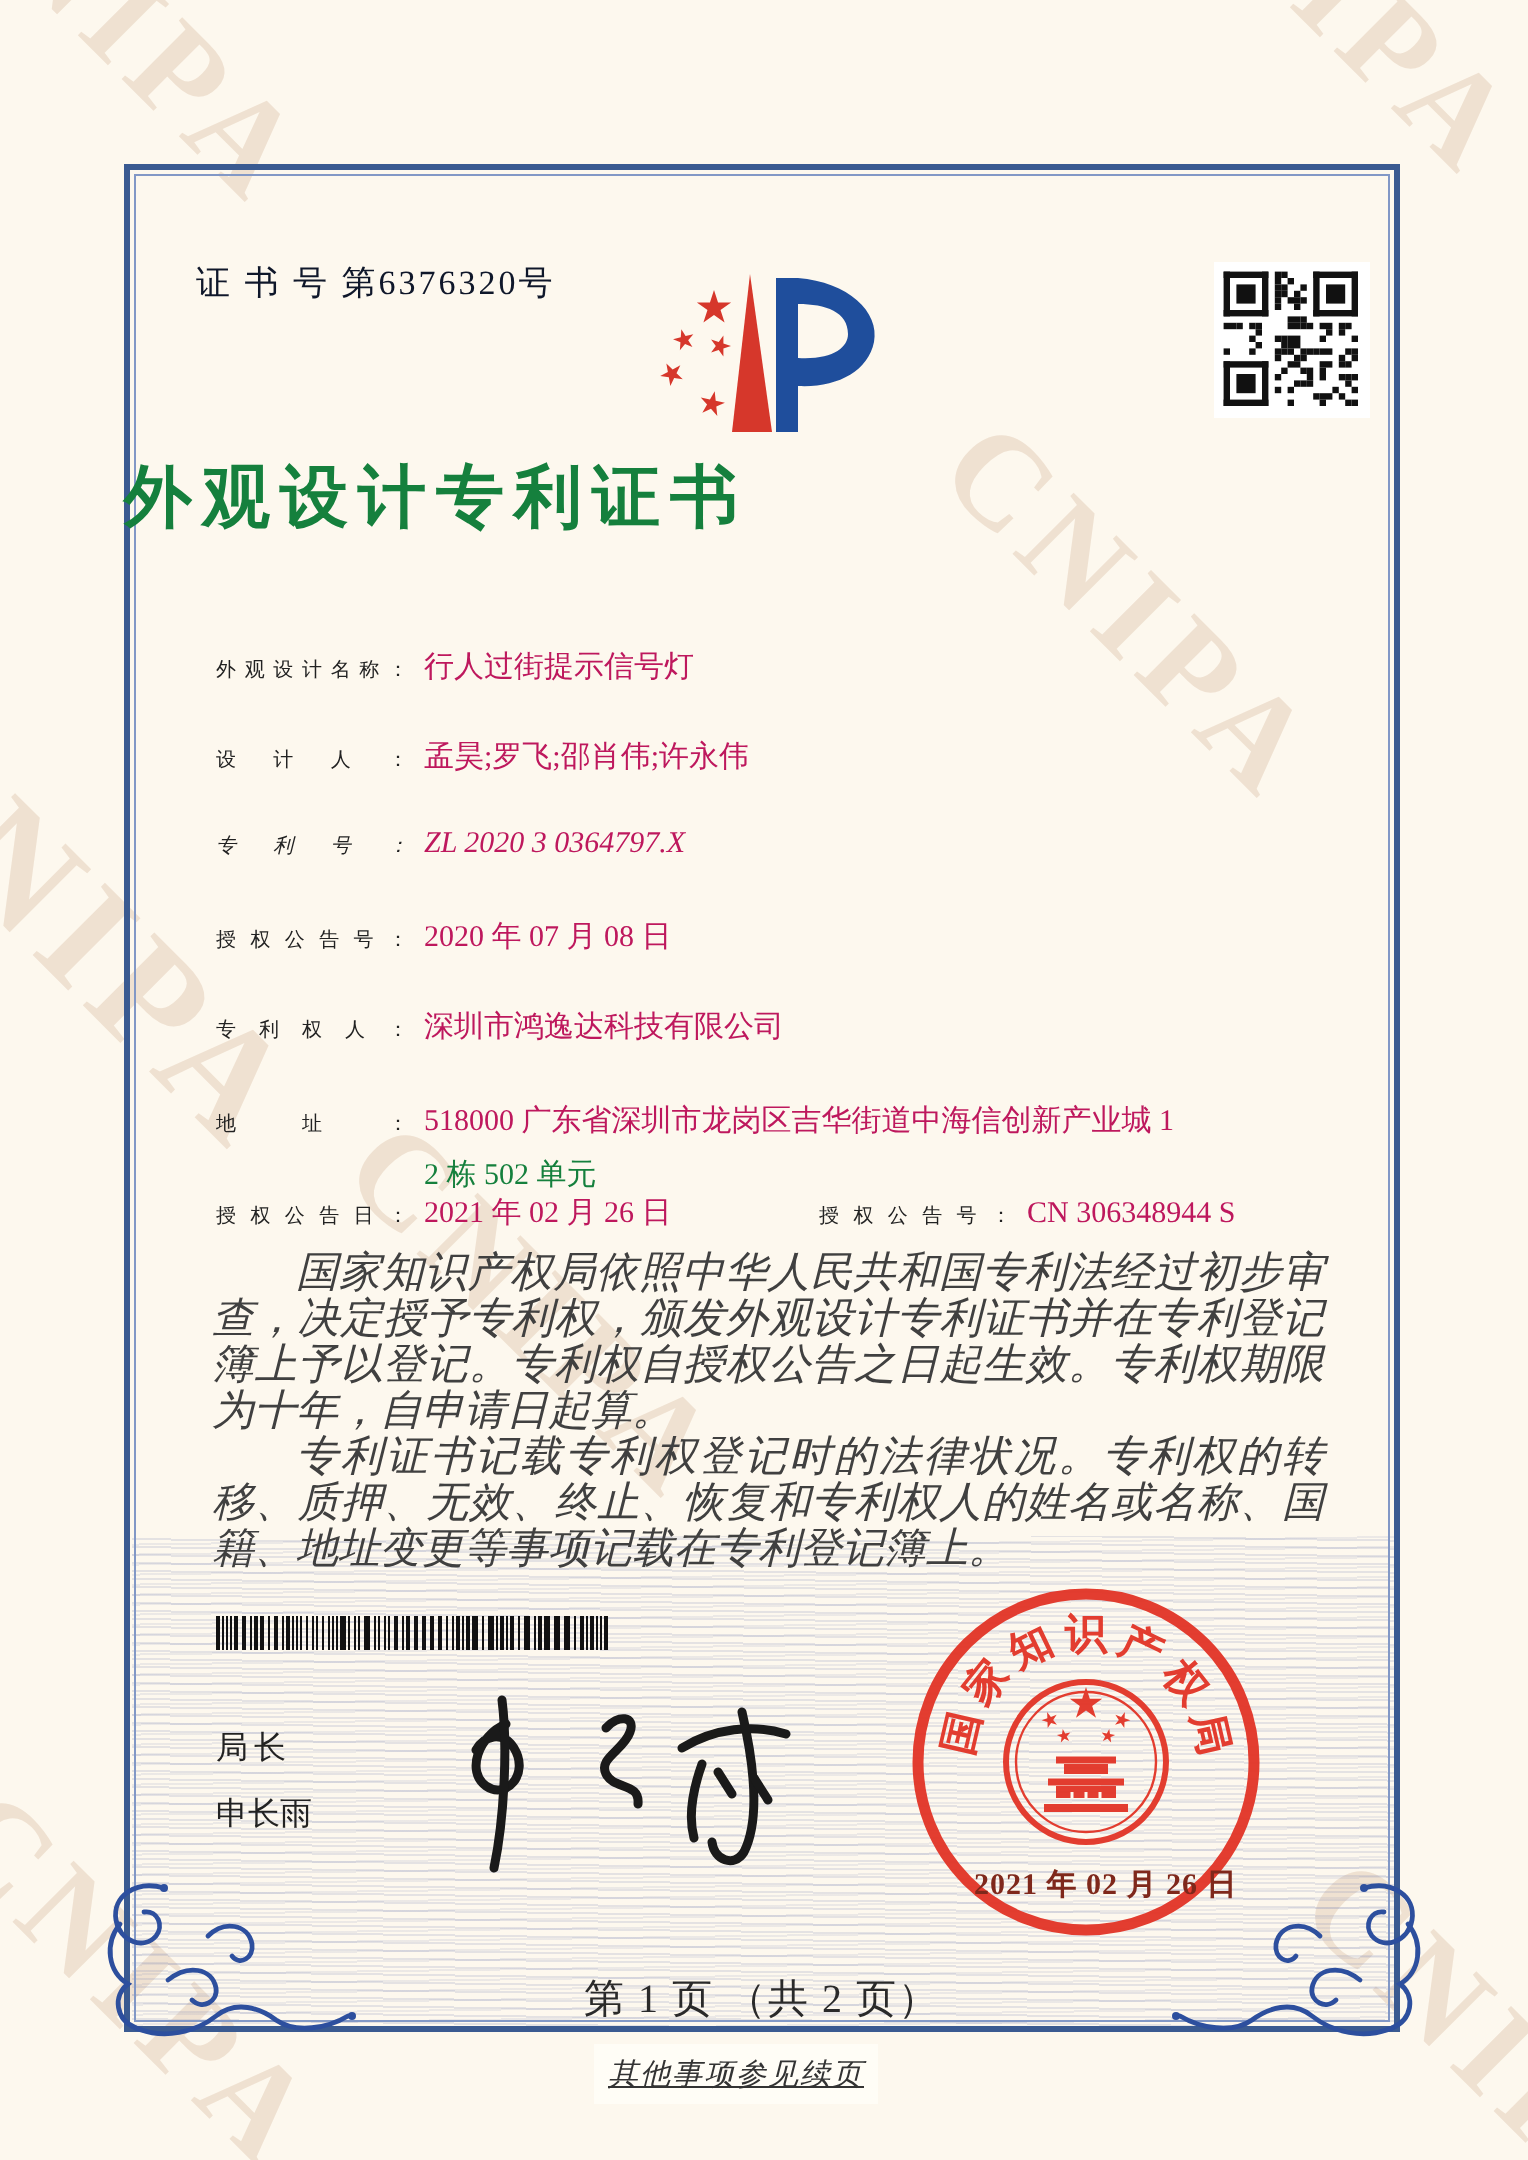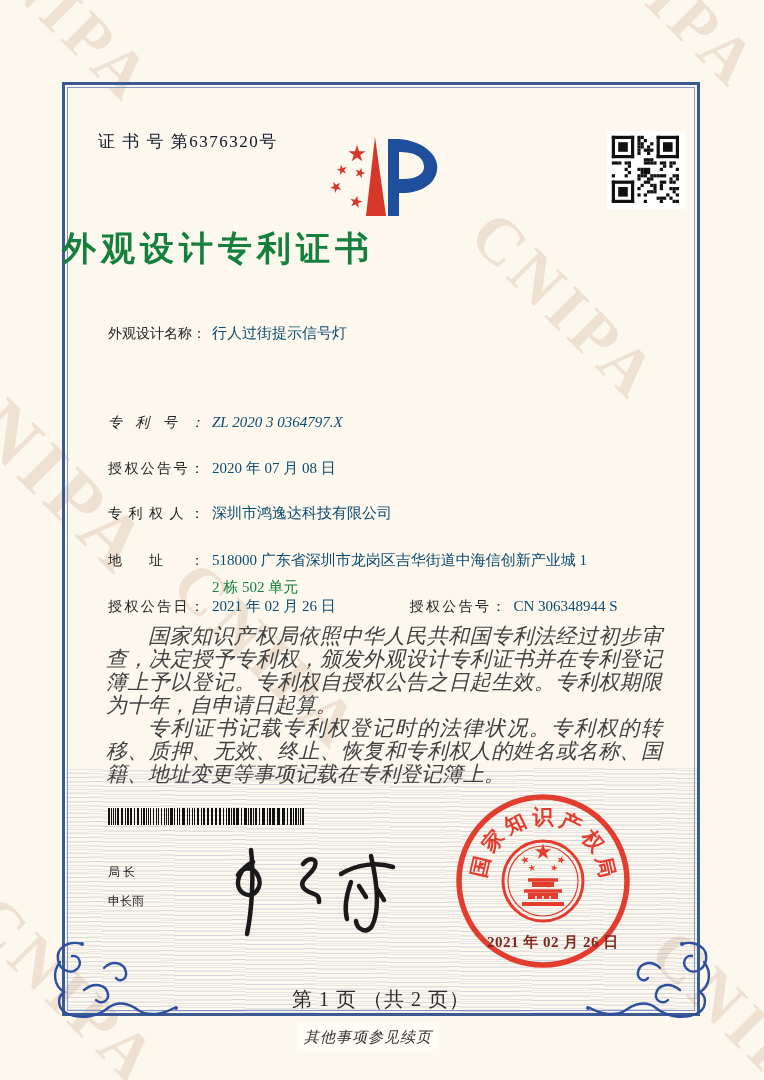--- a/index.html
+++ b/index.html
@@ -33,49 +33,49 @@
     font-size:17px; letter-spacing:1.5px; color:#0f172a;
   }
   .logo{position:absolute; left:318px; top:128px; z-index:4;}
   .qr{position:absolute; left:607px; top:131px; z-index:4; background:#fff; padding:2px;}
   .doc-title{
     position:absolute; left:62px; top:226px; width:638px; z-index:4;
     font-size:34px; font-weight:bold; letter-spacing:5px; color:#15803d;
   }
   .frow{position:absolute; left:108px; z-index:4; font-size:15px; white-space:nowrap;}
   .lbl{
-    display:inline-block; width:96px; font-size:14px; color:#222;
+    display:inline-block; width:96px; font-size:10px; color:#222;
     text-align:justify; text-align-last:justify; vertical-align:baseline;
   }
-  .val{margin-left:8px; color:#0c4a6e;margin-top:10px;}
+  .val{margin-left:8px; color:#be185d;margin-top:10px;}
   .addr2{position:absolute; left:212px; top:578px; z-index:4; font-size:15px; color:#15803d;}
   .frow .second{margin-left:70px;}
   .body-text{
     position:absolute; left:106px; top:625px; width:556px; z-index:4;
     font-size:21px; line-height:23px; color:#404040;
     font-style:italic; text-align:justify;
   }
   .body-text p{margin:0; text-indent:2em;}
   .barcode{position:absolute; left:108px; top:808px; z-index:4;}
-  .sig-block{position:absolute; left:108px; top:864px; z-index:4; font-size:12px; color:#222;}
+  .sig-block{position:absolute; left:108px; top:864px; z-index:4; font-size:16px; color:#222;}
   .sig-block .t{letter-spacing:3px; margin-bottom:12px;}
   .signature{position:absolute; left:205px; top:842px; z-index:4;}
   .seal{position:absolute; left:454px; top:792px; z-index:5; opacity:0.95;}
   .seal-date{
     position:absolute; left:487px; top:933px; z-index:6;
     font-size:15px; font-weight:bold; color:#7f281b; letter-spacing:0.5px; white-space:nowrap;
   }
   .page-info{
     position:absolute; left:62px; top:986px; width:638px; z-index:4;
     text-align:center; font-size:20px; letter-spacing:1px; color:#2a2a2a;
   }
   .cont-note{
     position:absolute; left:297px; top:1022px; width:142px; height:30px; z-index:4;
     background:#fffdf6; display:flex; align-items:center; justify-content:center;
-    font-size:15px; font-style:italic; color:#333; letter-spacing:1px;
+    font-size:15px; font-style:italic; color:#333; letter-spacing:1px;text-decoration:underline;
   }
   .flourish{position:absolute; z-index:3; overflow:visible;}
   .flourish.br{transform:scaleX(-1);}
 </style>
 </head>
 <body>
 
 <div class="page">
 
   <div class="wm" style="left:-58px; top:-30px;">CNIPA</div>
@@ -244,20 +244,23 @@
       <rect x="2.8" y="47.6" width="3.2" height="22.400000000000002" fill="#111"></rect>
       <rect x="22.000000000000004" y="47.6" width="3.2" height="22.400000000000002" fill="#111"></rect>
       <rect x="9.2" y="54" width="9.600000000000001" height="9.600000000000001" fill="#111"></rect>
     </svg>
 
   <div class="doc-title">外观设计专利证书</div>
 
   <div class="frow" style="top:324px;">
     <span class="lbl">外观设计名称：</span><span class="val">行人过街提示信号灯</span>
   </div>
+  <div class="frow" style="top:369px;">
+    <span class="lbl">设计人：</span><span class="val">孟昊;罗飞;邵肖伟;许永伟</span>
+  </div>
   <div class="frow" style="top:414px;font-style:italic;">
     <span class="lbl">专利号：</span><span class="val">ZL 2020 3 0364797.X</span>
   </div>
   <div class="frow" style="top:459px;">
     <span class="lbl">授权公告号：</span><span class="val">2020 年 07 月 08 日</span>
   </div>
   <div class="frow" style="top:504px;">
     <span class="lbl">专利权人：</span><span class="val">深圳市鸿逸达科技有限公司</span>
   </div>
   <div class="frow" style="top:551px;">

